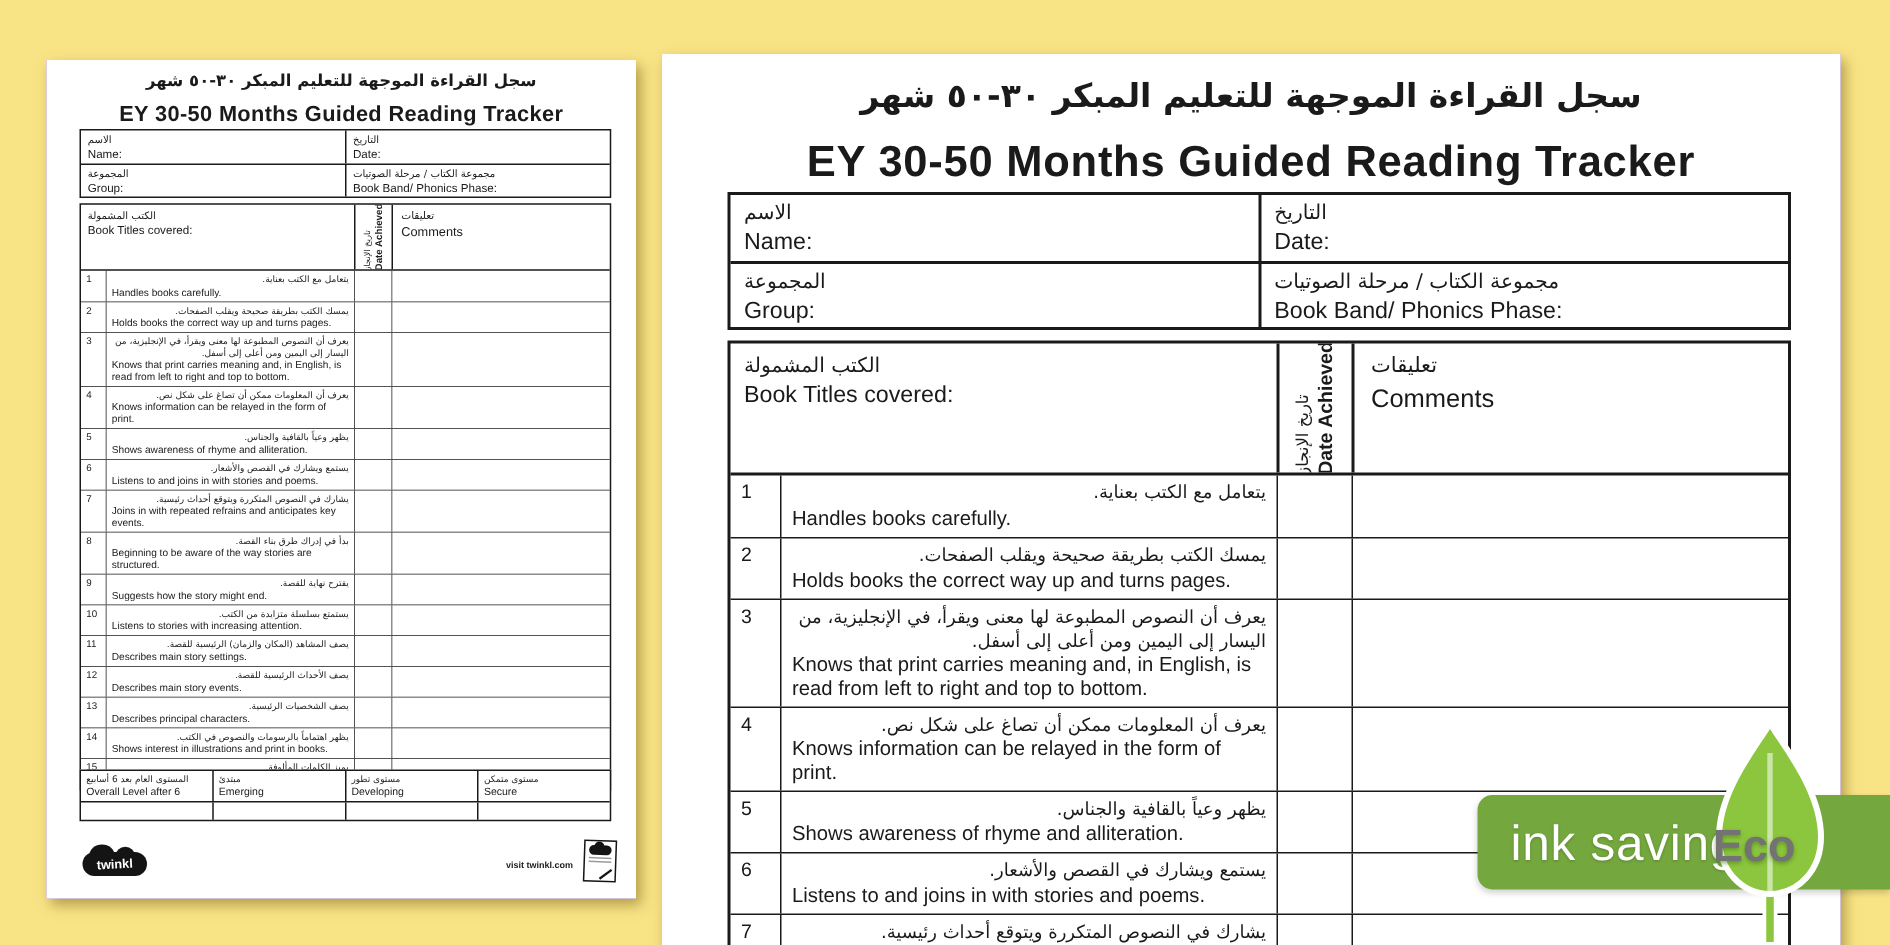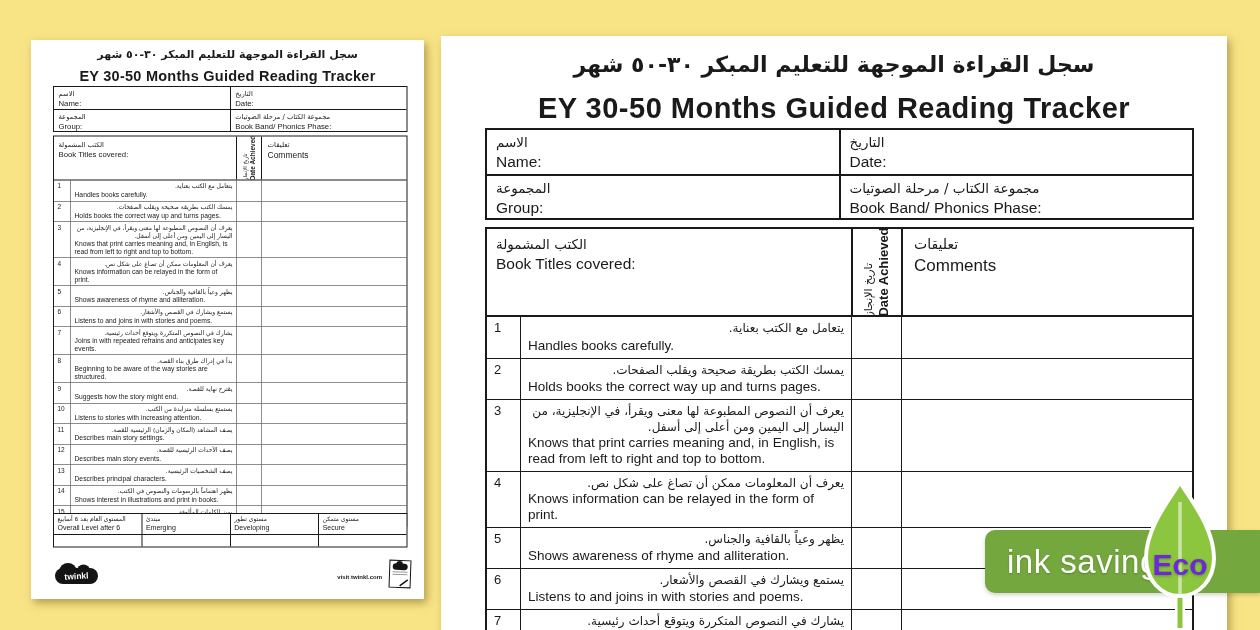--- a/index.html
+++ b/index.html
@@ -93,22 +93,22 @@
     border-radius:10px 0 0 10px;z-index:40;
     box-shadow:0 2px 4px rgba(0,0,0,.18);
   }
   .band-text{
     color:#fff;font-size:33px;line-height:63px;padding-left:22px;
     letter-spacing:.5px;text-shadow:0 1px 2px rgba(0,0,0,.22);
   }
   .leaf{position:absolute;left:1142px;top:478px;width:76px;height:152px;z-index:41;}
   .leaf svg{display:block;}
   .eco-text{
-    position:absolute;left:0;top:70px;width:100%;text-align:center;
-    color:#6d28d9;font-weight:bold;font-size:30px;
+    position:absolute;left:0;top:70px;width:100%;
+    color:#737373;font-weight:bold;font-size:30px;
     text-shadow:0 1px 3px rgba(70,120,25,.65);
   }
 </style>
 </head>
 <body style="background: rgb(248, 227, 133);">
 
 <div class="page page-right">
   <div class="doc">
 
     <div class="title-ar" dir="rtl">سجل القراءة الموجهة للتعليم المبكر ٣٠-٥٠ شهر</div>

